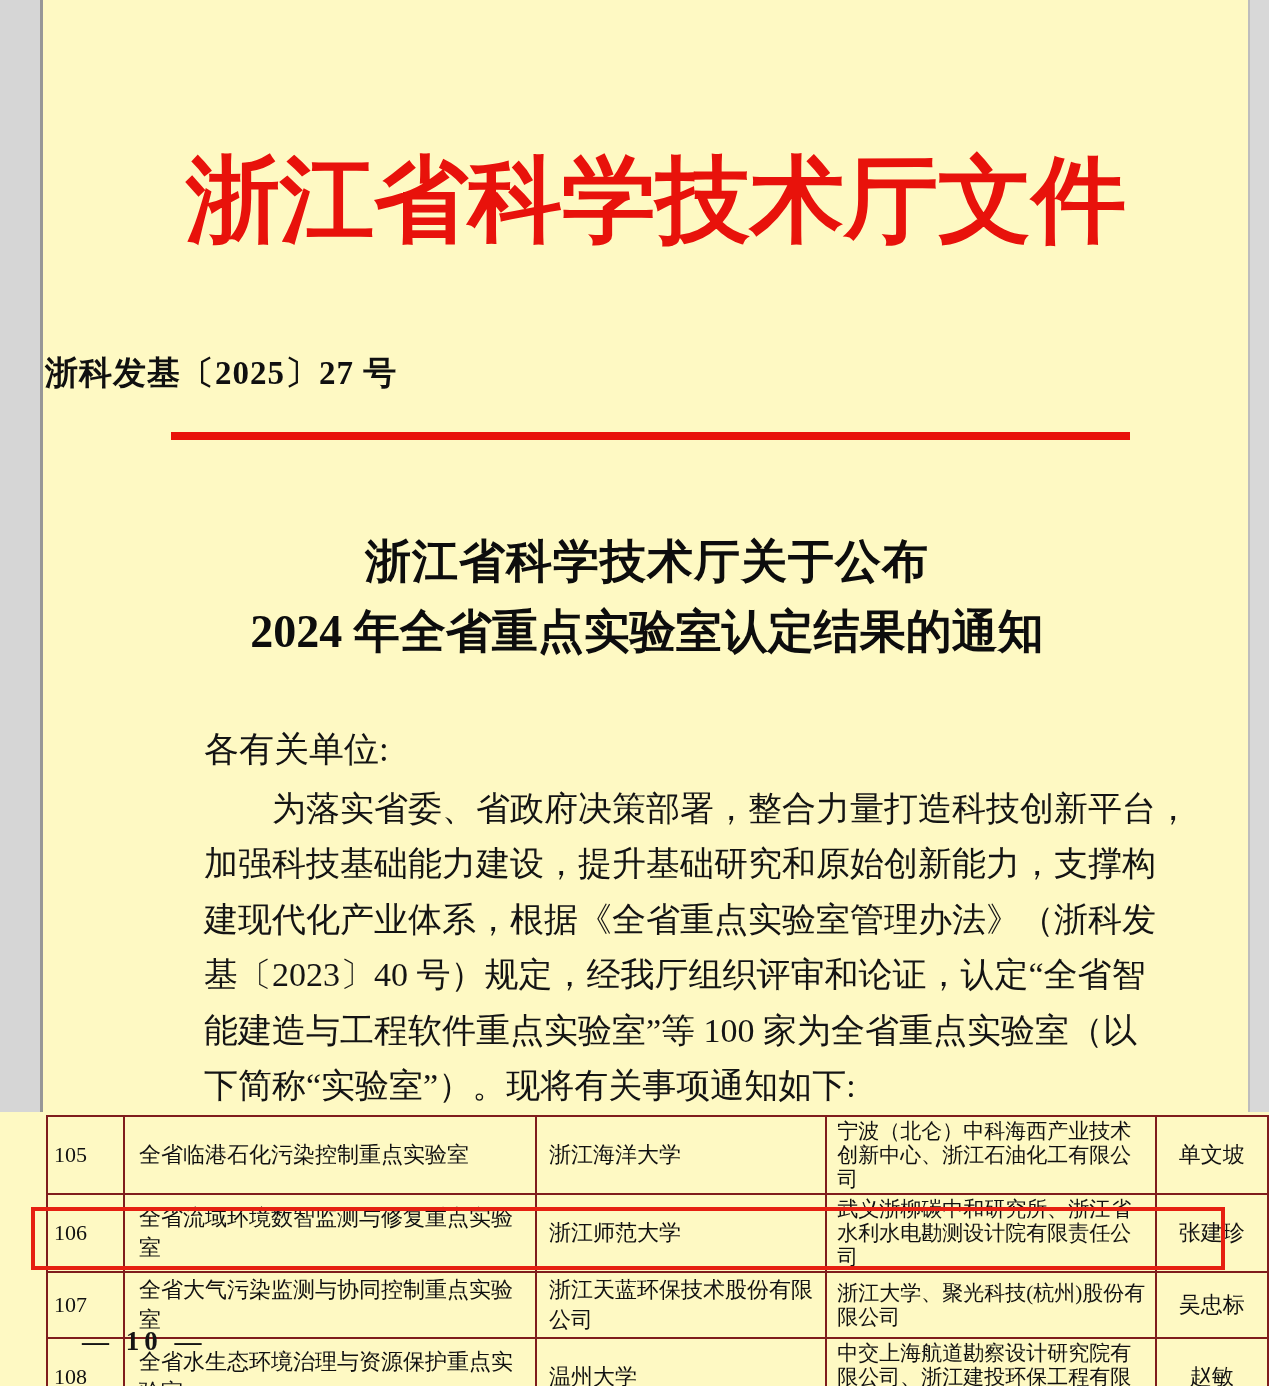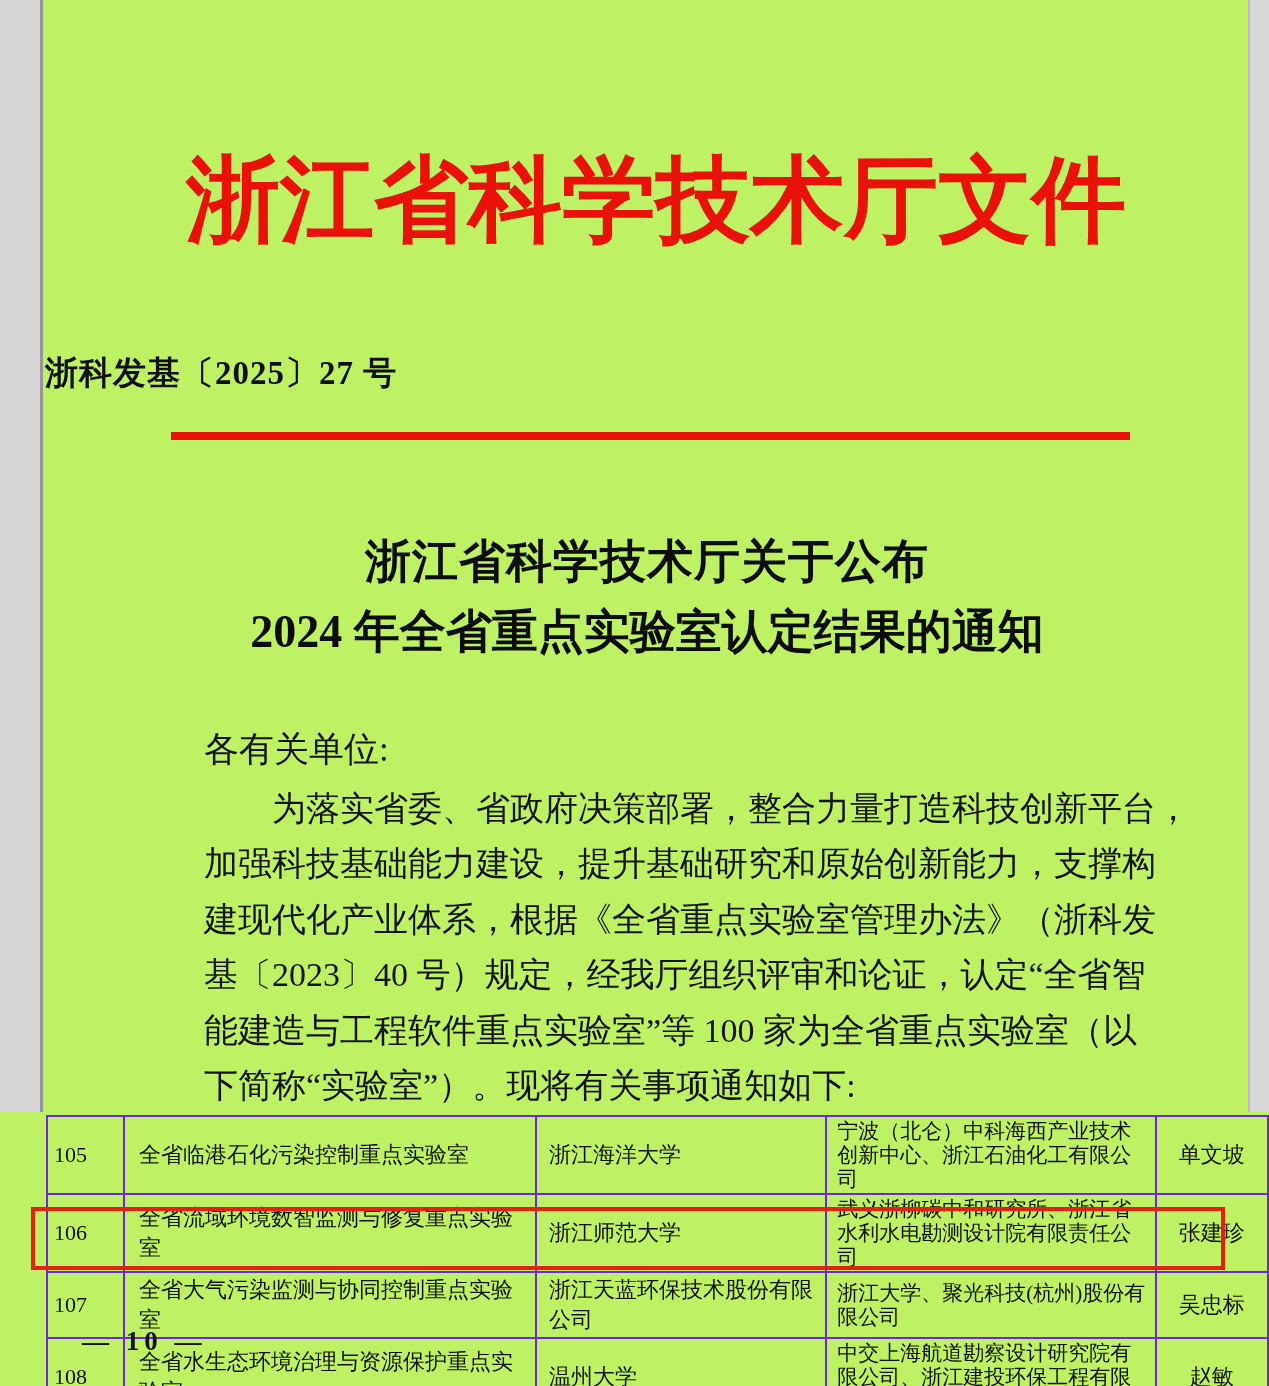--- a/index.html
+++ b/index.html
@@ -2,21 +2,21 @@
 <html><head>
 <meta charset="utf-8">
 <style>
   html,body{margin:0;padding:0;}
   body{
     width:1269px;height:1386px;
     font-family:"Liberation Serif","DejaVu Serif",serif;
     background:#ffffff;color:#161616;
     -webkit-font-smoothing:antialiased;
   }
-  .stage{position:relative;width:1269px;height:1386px;overflow:hidden;background:#bef264;}
+  .stage{position:relative;width:1269px;height:1386px;overflow:hidden;background:#fef9c3;}
 
   
   .margin-left{
     position:absolute;left:0;top:0;width:40px;height:1112px;
     background:#d6d6d6;border-right:3px solid #979797;
   }
   .margin-right{
     position:absolute;left:1248px;top:0;width:21px;height:1112px;
     background:#d8d8d8;border-left:2px solid #bdbdbd;
   }
@@ -62,21 +62,21 @@
   .bl.just{text-align-last:justify;}
   .bl.indent{padding-left:68px;}
 
   
   .lab-table{
     position:absolute;left:46px;top:1115px;
     border-collapse:collapse;table-layout:fixed;
     font-size:22px;color:#111;
   }
   .lab-table td{
-    border:2px solid #6d28d9;
+    border:2px solid #7f1d1d;
     padding:2px 6px;vertical-align:middle;
     overflow:hidden;
   }
   .c-no{width:64px;text-align:left;}
   .c-lab{width:403px;text-align:left;padding-left:14px !important;}
   .c-host{width:279px;text-align:left;padding-left:12px !important;}
   .c-part{width:321px;text-align:left;padding-left:10px !important;
           font-size:21px;line-height:24px;}
   .c-dir{width:101px;text-align:center;}
   tr.r1{height:48px;}

